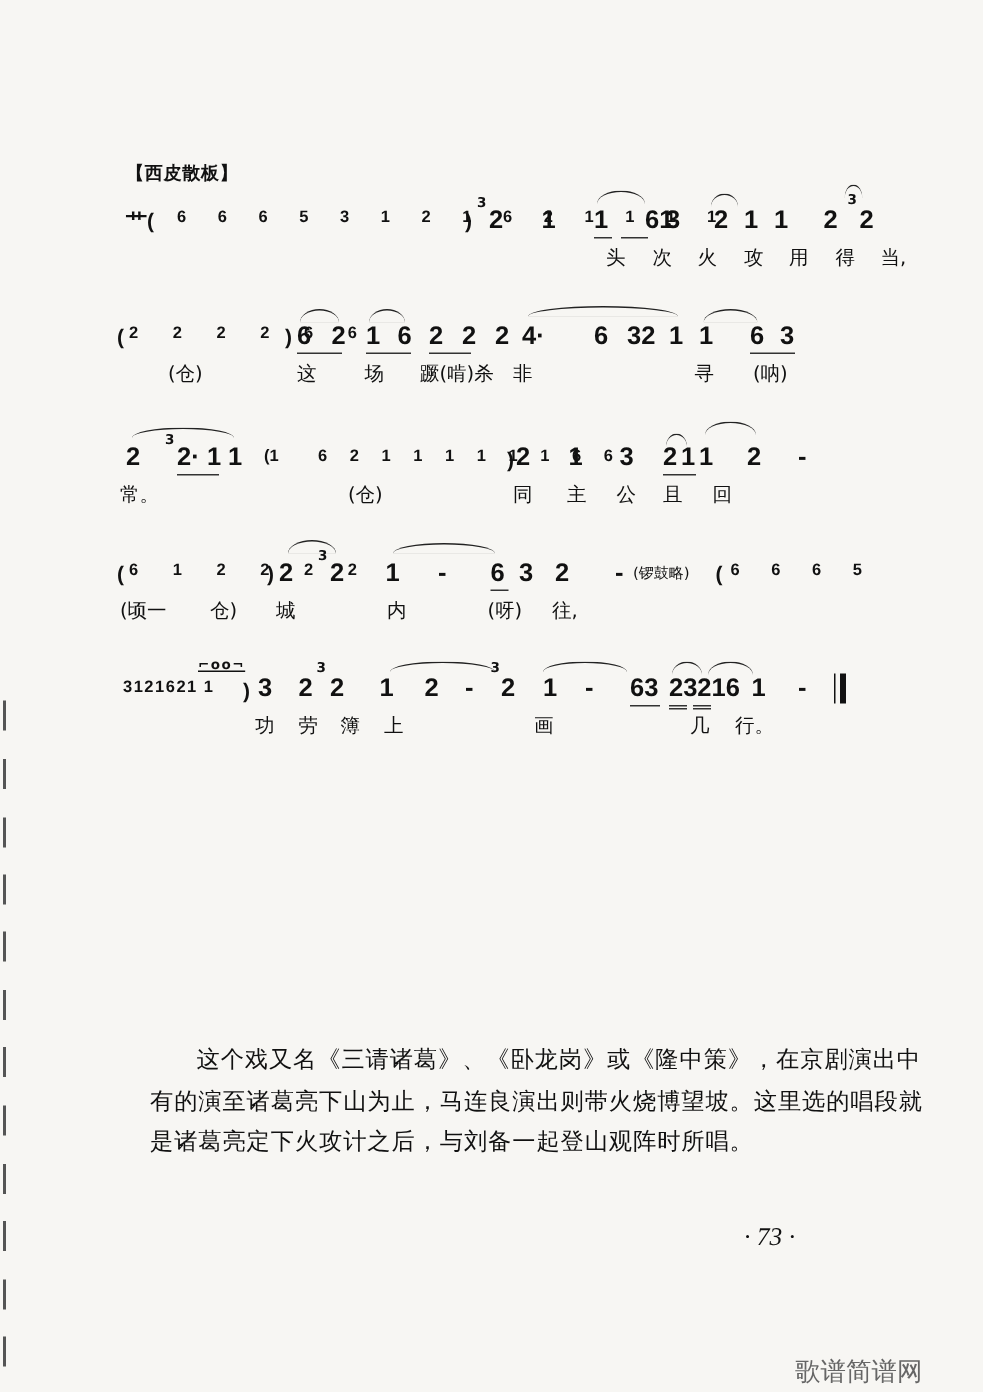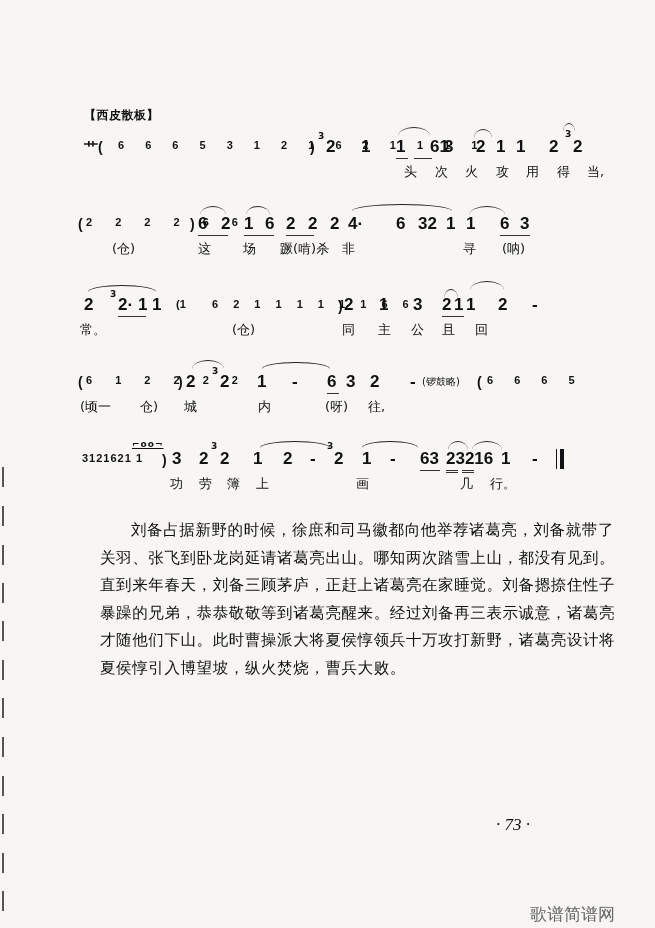--- a/index.html
+++ b/index.html
@@ -251,21 +251,21 @@
       <span style="left:90px;">功</span>
       <span style="left:119px;">劳</span>
       <span style="left:147px;">簿</span>
       <span style="left:176px;">上</span>
       <span style="left:276px;">画</span>
       <span style="left:380px;">几</span>
       <span style="left:410px;">行。</span>
     </div>
   </div>
 
-  <p class="para" style="top:517px;">刘备占据新野的时候，徐庶和司马徽都向他举荐诸葛亮，刘备就带了关羽、张飞到卧龙岗延请诸葛亮出山。哪知两次踏雪上山，都没有见到。直到来年春天，刘备三顾茅庐，正赶上诸葛亮在家睡觉。刘备摁捺住性子暴躁的兄弟，恭恭敬敬等到诸葛亮醒来。经过刘备再三表示诚意，诸葛亮才随他们下山。此时曹操派大将夏侯惇领兵十万攻打新野，诸葛亮设计将夏侯惇引入博望坡，纵火焚烧，曹兵大败。</p>
+  <p class="para" style="top:693px;">这个戏又名《三请诸葛》、《卧龙岗》或《隆中策》，在京剧演出中有的演至诸葛亮下山为止，马连良演出则带火烧博望坡。这里选的唱段就是诸葛亮定下火攻计之后，与刘备一起登山观阵时所唱。</p>
 
   <div class="page-number">· 73 ·</div>
 
   <div class="watermark">
     <span>歌谱简谱网</span>
     <span class="url">jianpu.cn</span>
   </div>
 
   <div class="binding-mark" style="top:467px;"></div>
   <div class="binding-mark" style="top:506px;"></div>

